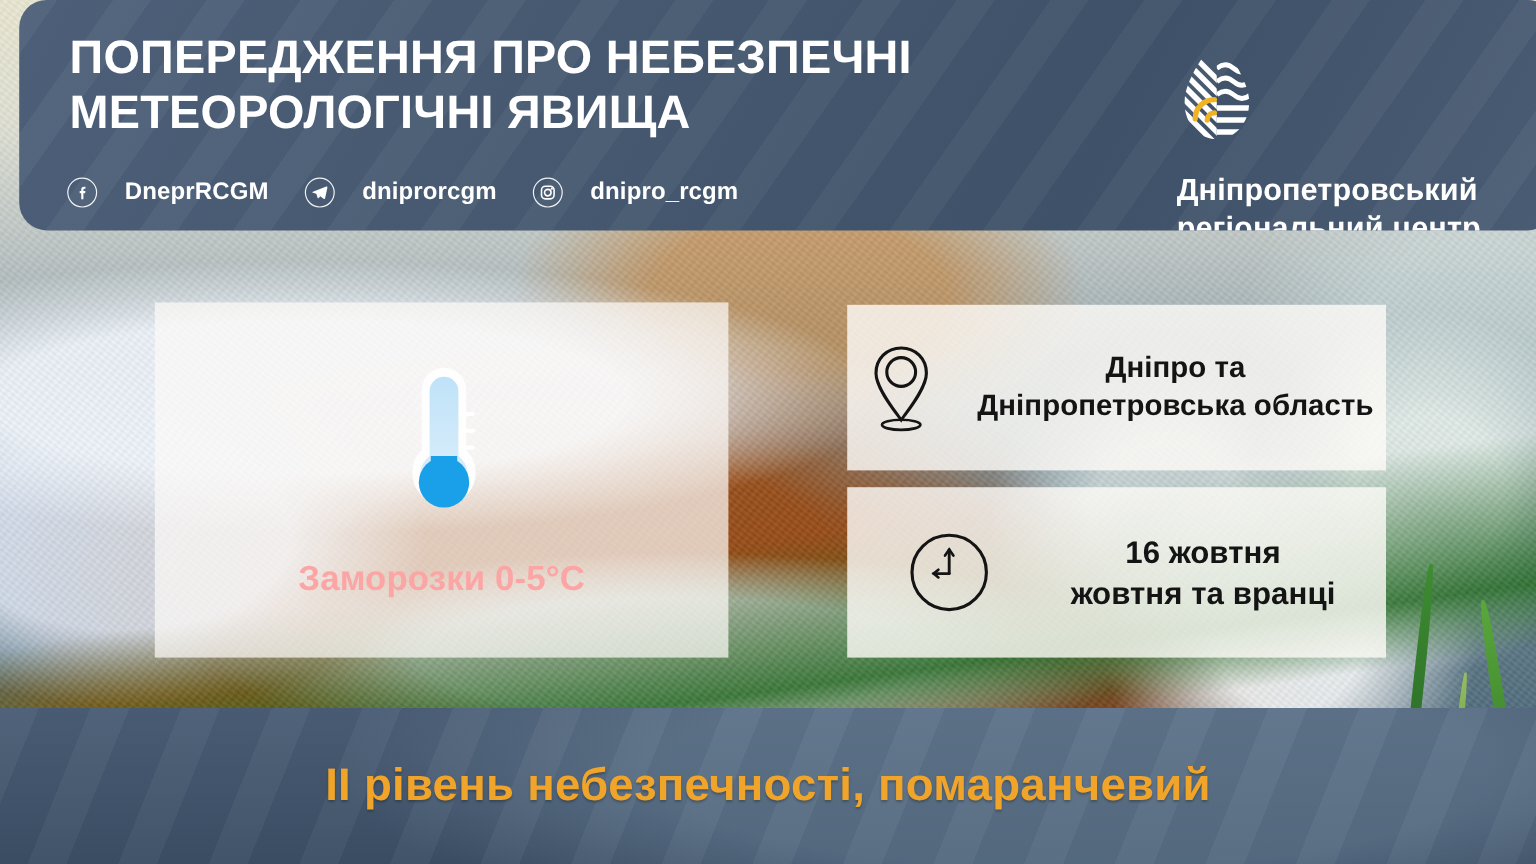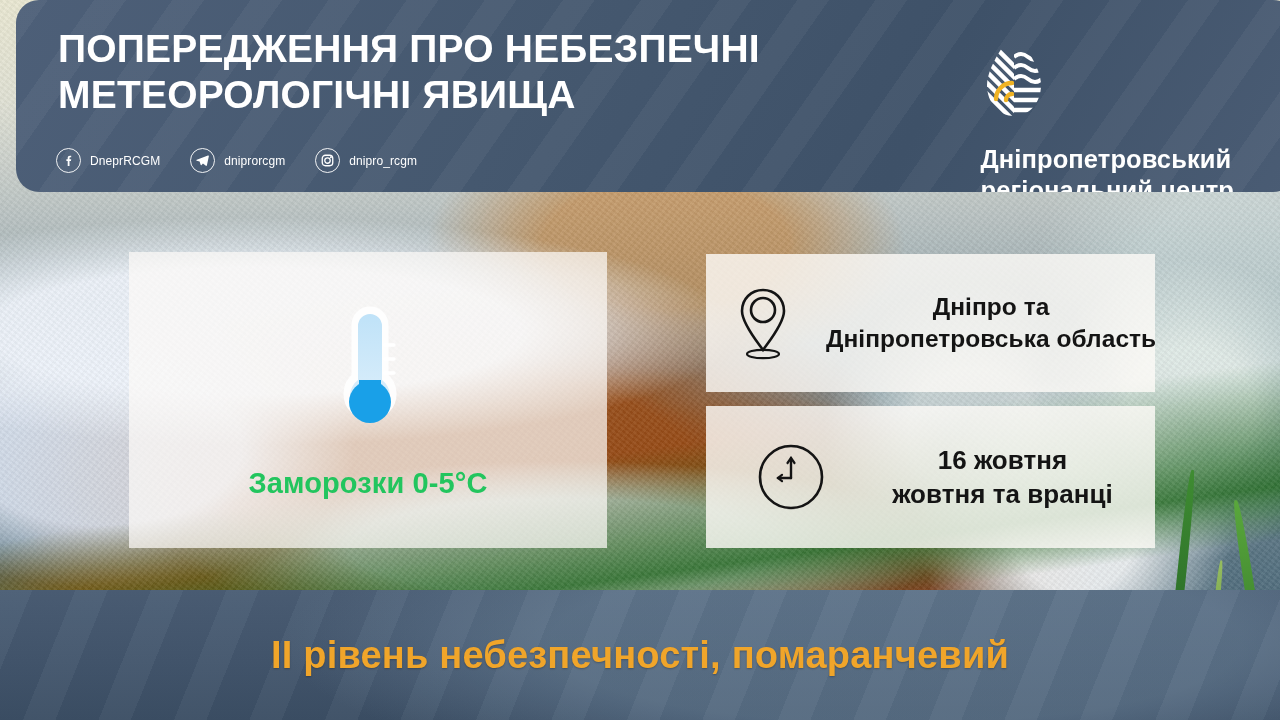--- a/index.html
+++ b/index.html
@@ -88,45 +88,45 @@
 
   
   .socials { position:absolute; left:40px; top:148px; display:flex; align-items:center; gap:30px; }
   .social { display:flex; align-items:center; gap:9px; }
   .social-icon {
     width:25px; height:25px; border-radius:50%;
     border:1.6px solid rgba(255,255,255,.92);
     display:flex; align-items:center; justify-content:center;
     color:#fff;
   }
-  .social-label { color:#fff; font-size:12px; font-weight:normal; letter-spacing:.1px; }
+  .social-label { color:#fff; font-size:20px; font-weight:bold; letter-spacing:.1px;margin-left:14px; }
 
   
   .logo-block { position:absolute; right:62px; top:30px; display:flex; align-items:flex-start; gap:18px;flex-direction:column; }
   .logo-mark { width:66px; height:96px; flex:none; }
   .logo-text { display:flex; flex-direction:column; }
   .logo-line { color:#fff; font-size:25.5px; font-weight:bold; line-height:1.2; letter-spacing:.1px; white-space:nowrap; }
   .logo-site { color:#fff; font-size:25px; font-weight:normal; line-height:1.3; margin-top:3px; letter-spacing:.1px; }
 
   
   .card-left {
     position:absolute; left:129px; top:252px; width:478px; height:296px;
     background:rgba(252,250,246,.72);
     display:flex; flex-direction:column; align-items:center; justify-content:center;
     gap:26px;
   }
   .thermo-wrap { width:86px; height:140px; }
   .card-left-label {
-    color:#22c55e; font-size:29px; font-weight:bold; letter-spacing:.1px; white-space:nowrap;
+    color:#fca5a5; font-size:29px; font-weight:bold; letter-spacing:.1px; white-space:nowrap;
   }
 
   .card-loc {
     position:absolute; left:706px; top:254px; width:449px; height:138px;
     background:rgba(252,250,246,.82);
-    display:flex; align-items:center; padding-left:28px; gap:34px;
+    display:flex; align-items:center; padding-left:16px; gap:34px;
   }
   .card-date {
     position:absolute; left:706px; top:406px; width:449px; height:142px;
     background:rgba(252,250,246,.82);
     display:flex; align-items:center; padding-left:50px; gap:34px;
   }
   .pin-wrap { width:58px; height:74px; flex:none; }
   .clock-wrap { width:70px; height:70px; flex:none; }
   .card-right-text {
     flex:1; text-align:center;

